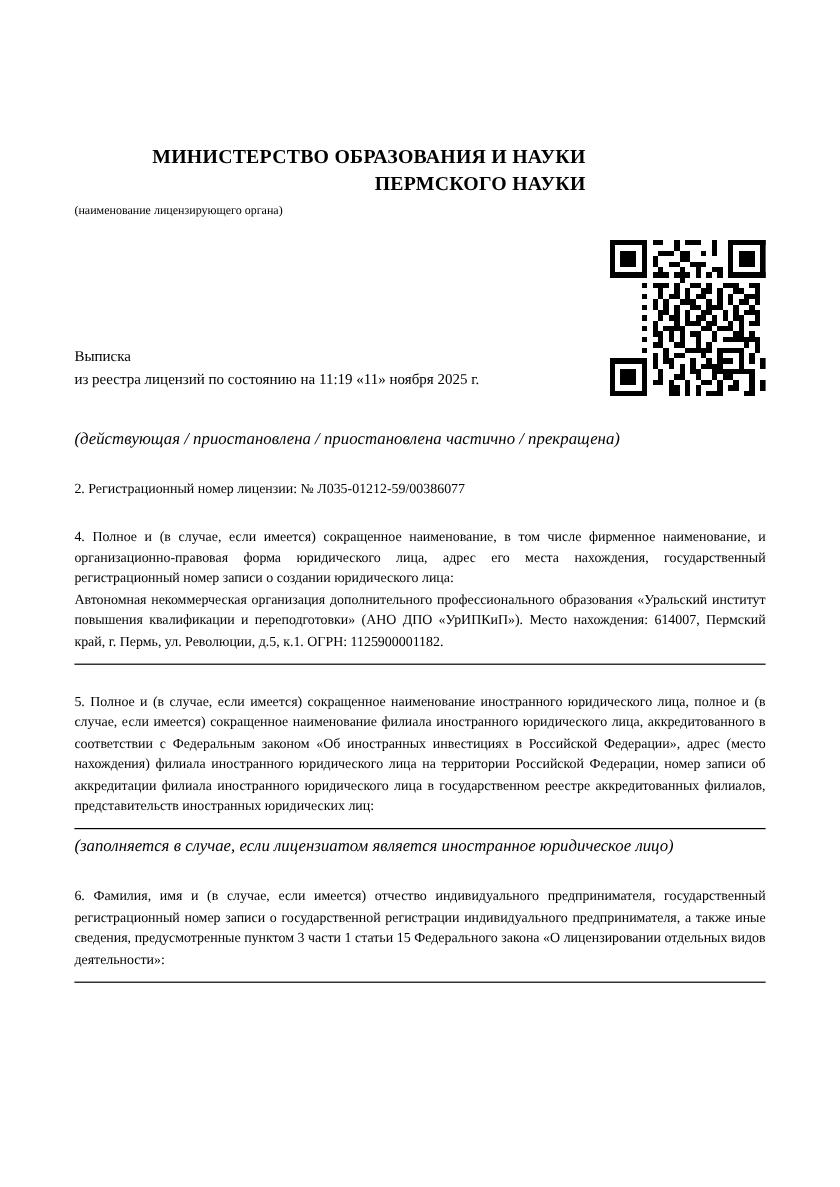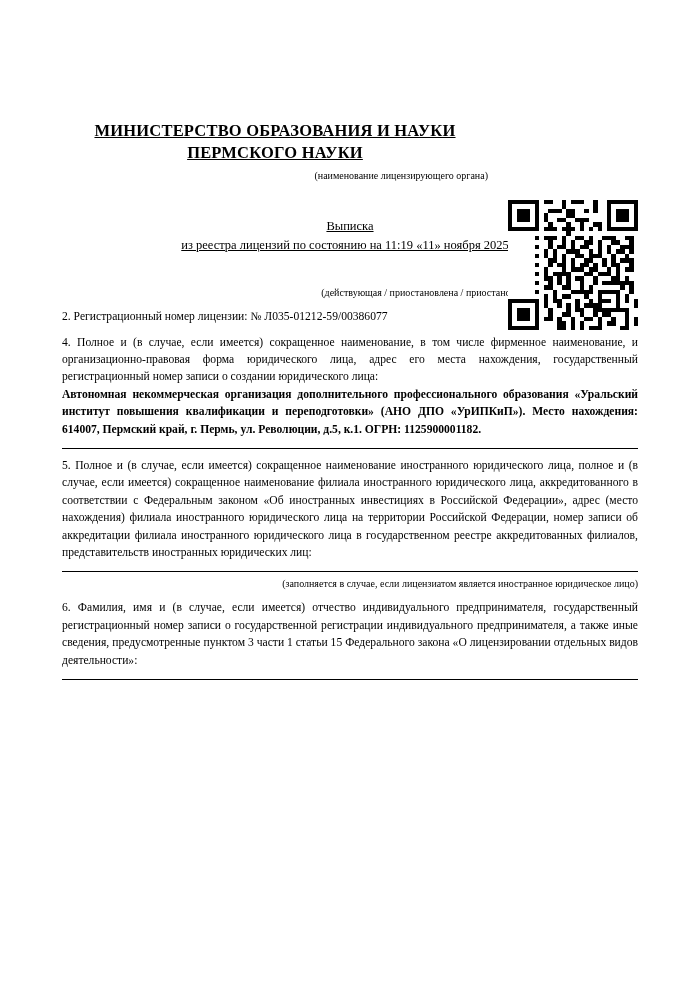--- a/index.html
+++ b/index.html
@@ -26,65 +26,63 @@
     position: absolute;
     top: 80px;
     right: 62px;
     width: 130px;
     height: 130px;
   }
   .qr svg { display: block; }
 
   .org-title {
     margin-top: 120px;
-    text-align: center;
+    text-align: right;
     font-weight: bold;
     font-size: 16.5px;
     line-height: 1.35;
     letter-spacing: 0.2px;
     padding-right: 150px;
-    text-decoration: underline;
   }
   .org-title .line2 { display: block; }
   .org-sub {
-    text-align: right;
+    text-align: left;
     font-size: 10px;
     margin-top: 5px;
     padding-right: 150px;
   }
 
   .doc-head {
-    margin-top: 36px;
-    text-align: center;
+    margin-top: 107px;
     font-size: 12.5px;
     line-height: 1.55;
-    text-decoration: underline;
   }
 
   .items { margin-top: 30px; }
 
   .item {
     font-size: 11.6px;
     line-height: 1.5;
     text-align: justify;
     margin-bottom: 0;
   }
   .item p { margin: 0; }
-  .item.gap { margin-top: 8px; }
+  .item.gap { margin-top: 22px; }
   .small-note {
-    text-align: right;
-    font-size: 10px;
+    text-align: left;
+    font-size: 14px;
     margin-top: 4px;
+    font-style: italic;
   }
   .rule {
     border: 0;
     border-top: 1px solid #000;
     margin: 10px 0 3px 0;
   }
-  .body-block { margin-top: 6px; font-weight: bold; }
+  .body-block { margin-top: 6px; }
 </style>
 </head>
 <body>
 
 <div class="page">
 
   <div class="qr">
     <svg width="130" height="130" viewBox="0 0 29 29" shape-rendering="crispEdges" role="img">
       <rect width="29" height="29" fill="#ffffff"></rect>
       <g fill="#000000">

